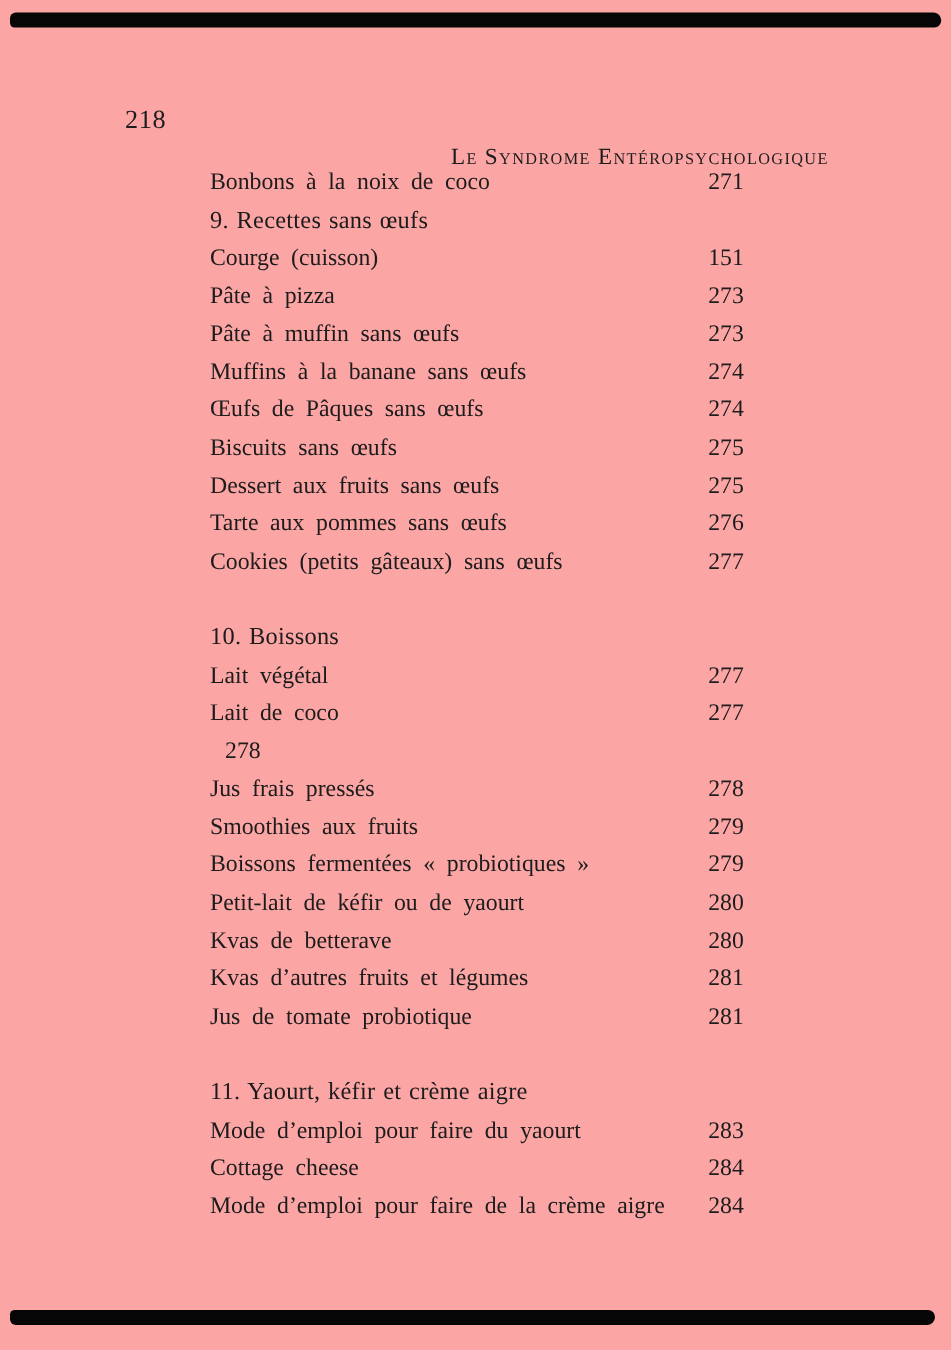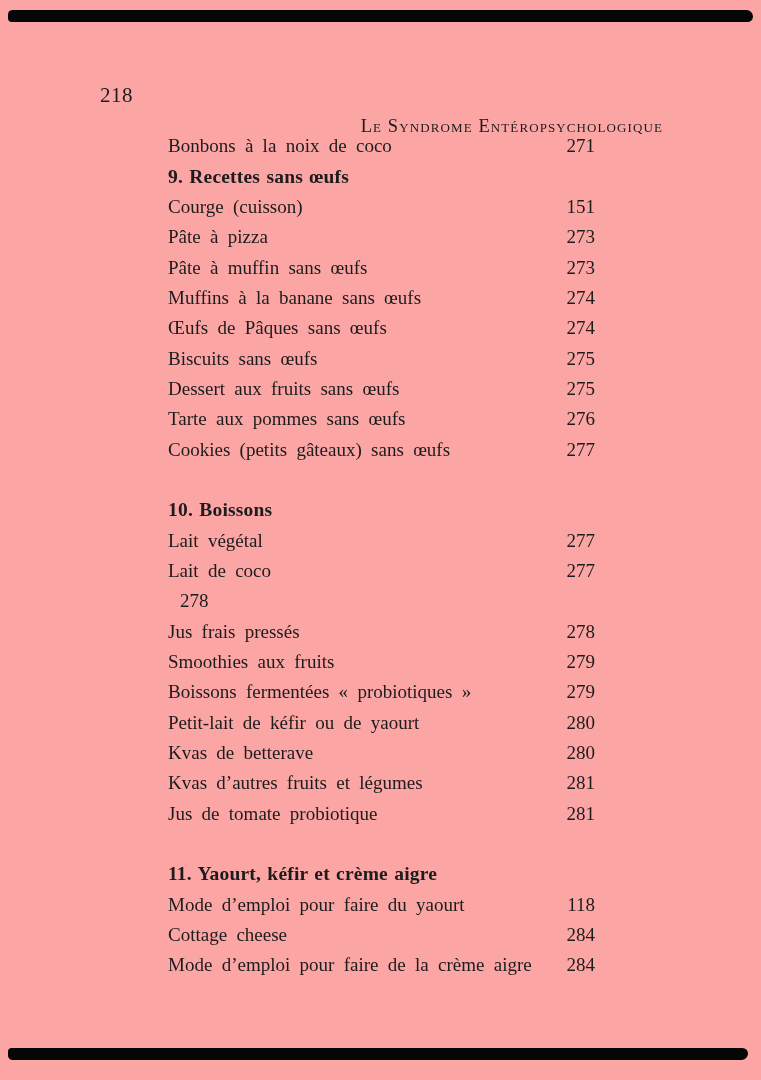--- a/index.html
+++ b/index.html
@@ -79,21 +79,21 @@
     word-spacing: 0.24em;
     white-space: nowrap;
   }
   .toc-row .entry-page {
     font-size: 19px;
     text-align: right;
     padding-left: 12px;
   }
   .toc-row.heading .entry-label {
     font-style: normal;
-    font-weight: bold;
+    font-weight: normal;
     font-size: 19.5px;
     word-spacing: 0.06em;
     letter-spacing: 0.2px;
   }
   .toc-row.spacer {
     height: 30.35px;
   }
 </style>
 </head>
 <body>
@@ -193,21 +193,21 @@
       <div class="toc-row entry">
         <span class="entry-label">Jus de tomate probiotique</span>
         <span class="entry-page">281</span>
       </div>
       <div class="toc-row spacer"></div>
       <div class="toc-row heading">
         <span class="entry-label">11. Yaourt, kéfir et crème aigre</span>
       </div>
       <div class="toc-row entry">
         <span class="entry-label">Mode d’emploi pour faire du yaourt</span>
-        <span class="entry-page">118</span>
+        <span class="entry-page">283</span>
       </div>
       <div class="toc-row entry">
         <span class="entry-label">Cottage cheese</span>
         <span class="entry-page">284</span>
       </div>
       <div class="toc-row entry">
         <span class="entry-label">Mode d’emploi pour faire de la crème aigre</span>
         <span class="entry-page">284</span>
       </div>
     </div>

